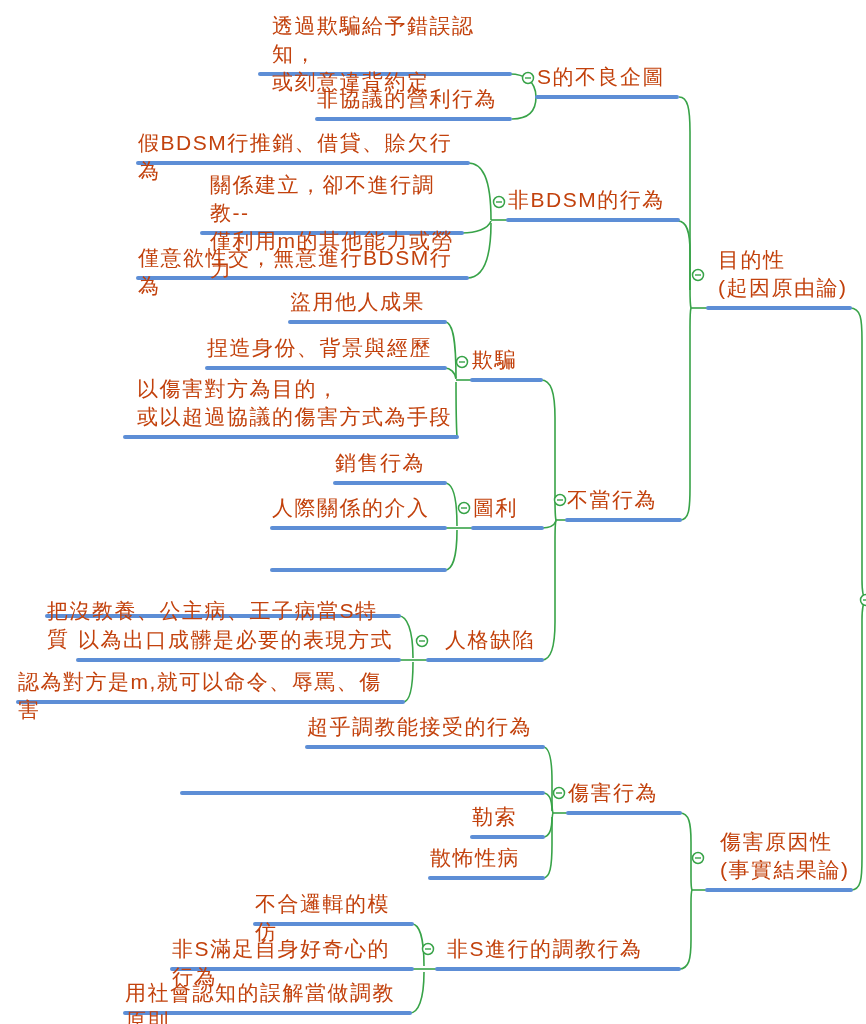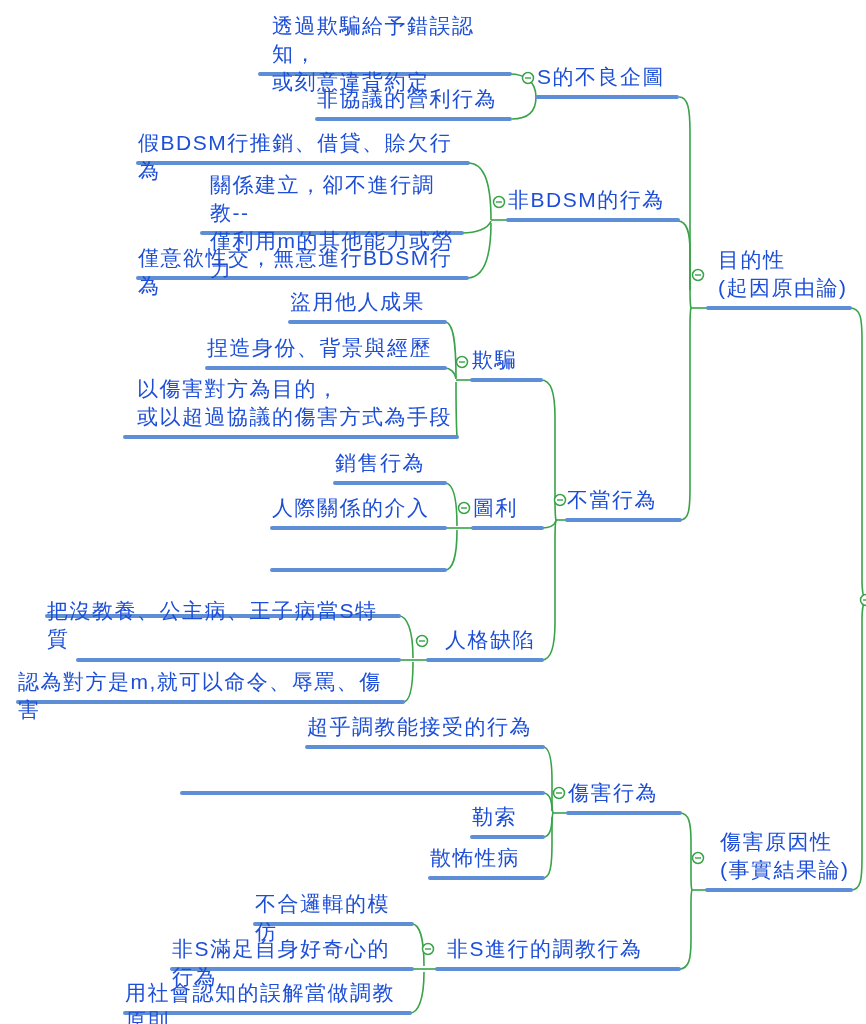--- a/index.html
+++ b/index.html
@@ -4,21 +4,21 @@
 <style>
   html,body{margin:0;padding:0;background:#ffffff;}
   body{width:866px;height:1024px;overflow:hidden;position:relative;
        font-family:"Liberation Sans","DejaVu Sans",sans-serif;}
   #canvas{position:absolute;left:0;top:0;width:866px;height:1024px;}
   svg{position:absolute;left:0;top:0;}
   .c{fill:none;stroke:#38a348;stroke-width:1.6px;}
   .u{stroke:#5d8ed6;stroke-width:4px;stroke-linecap:round;}
   .cbtn circle{fill:#ffffff;stroke:#38a348;stroke-width:1.5px;}
   .cbtn line{stroke:#38a348;stroke-width:1.4px;}
-  .topic{position:absolute;color:#1d4ed8;font-size:21px;line-height:28px;
+  .topic{position:absolute;color:#c2410c;font-size:21px;line-height:28px;
          letter-spacing:1.5px;white-space:pre-line;box-sizing:border-box;}
   .tc{}
   .tl{text-align:left;}
 </style>
 </head>
 <body>
 
 <div id="canvas">
 
 <svg width="866" height="1024" viewBox="0 0 866 1024">
@@ -172,20 +172,21 @@
 <div class="topic tc" style="left:207px;top:334px;width:238px">捏造身份、背景與經歷</div>
 <div class="topic tl" style="left:125px;top:375px;width:332px;padding-left:12px">以傷害對方為目的，
 或以超過協議的傷害方式為手段</div>
 <div class="topic tc" style="left:472px;top:346px;width:69px">欺騙</div>
 
 <div class="topic tc" style="left:335px;top:449px;width:110px">銷售行為</div>
 <div class="topic tc" style="left:272px;top:494px;width:173px">人際關係的介入</div>
 <div class="topic tc" style="left:473px;top:494px;width:69px">圖利</div>
 
 <div class="topic tc" style="left:47px;top:597px;width:352px">把沒教養、公主病、王子病當S特質</div>
+<div class="topic tc" style="left:78px;top:626px;width:321px">以為出口成髒是必要的表現方式</div>
 <div class="topic tc" style="left:18px;top:668px;width:385px">認為對方是m,就可以命令、辱罵、傷害</div>
 <div class="topic tl" style="left:428px;top:626px;width:114px;padding-left:17px">人格缺陷</div>
 
 <div class="topic tc" style="left:567px;top:486px;width:113px">不當行為</div>
 <div class="topic tl" style="left:708px;top:246px;width:142px;padding-left:10px">目的性
 (起因原由論)</div>
 
 <div class="topic tc" style="left:307px;top:713px;width:236px">超乎調教能接受的行為</div>
 <div class="topic tc" style="left:472px;top:803px;width:71px">勒索</div>
 <div class="topic tc" style="left:430px;top:844px;width:113px">散怖性病</div>

